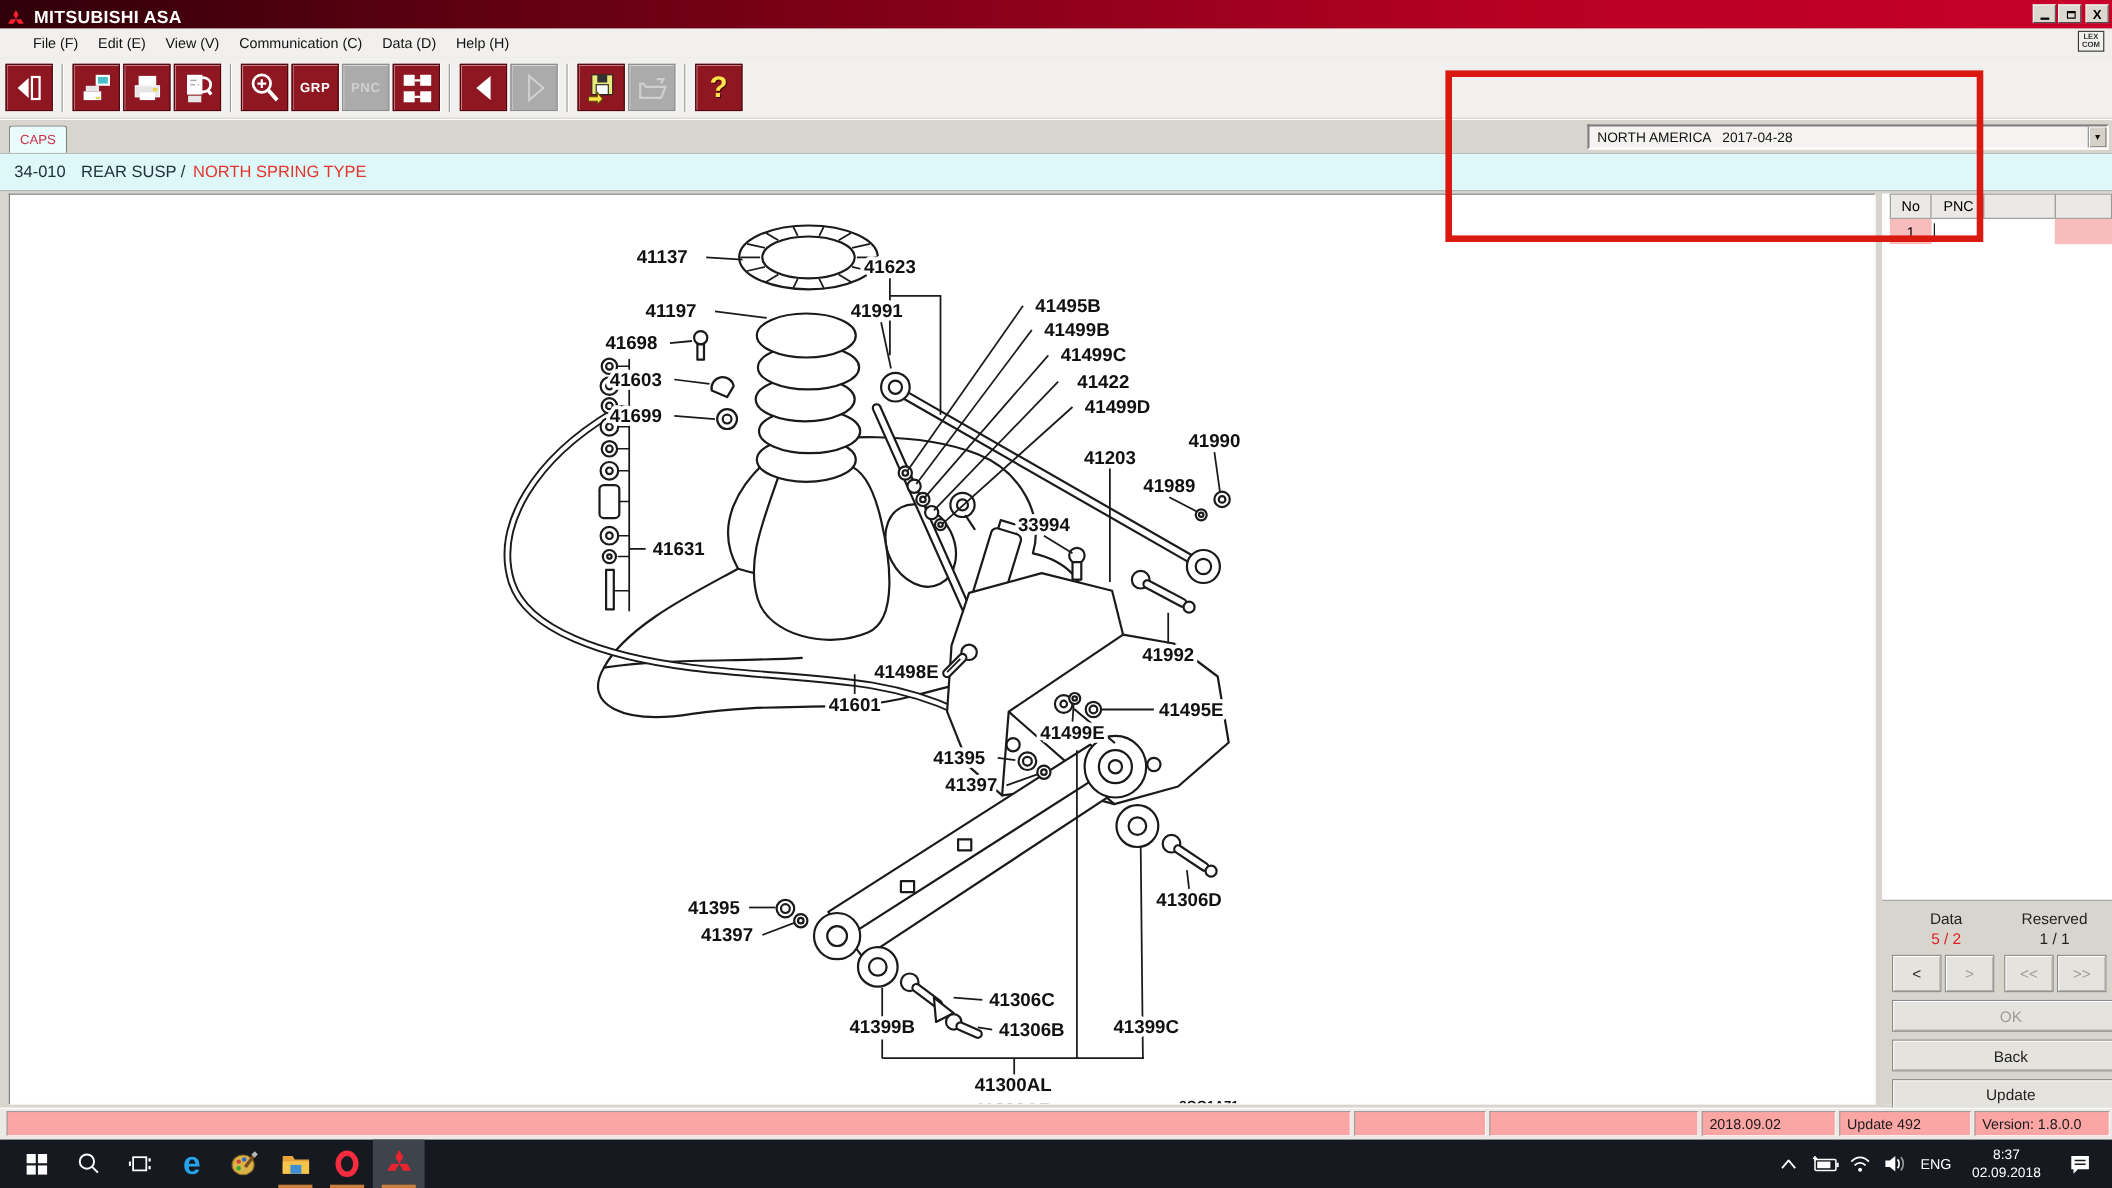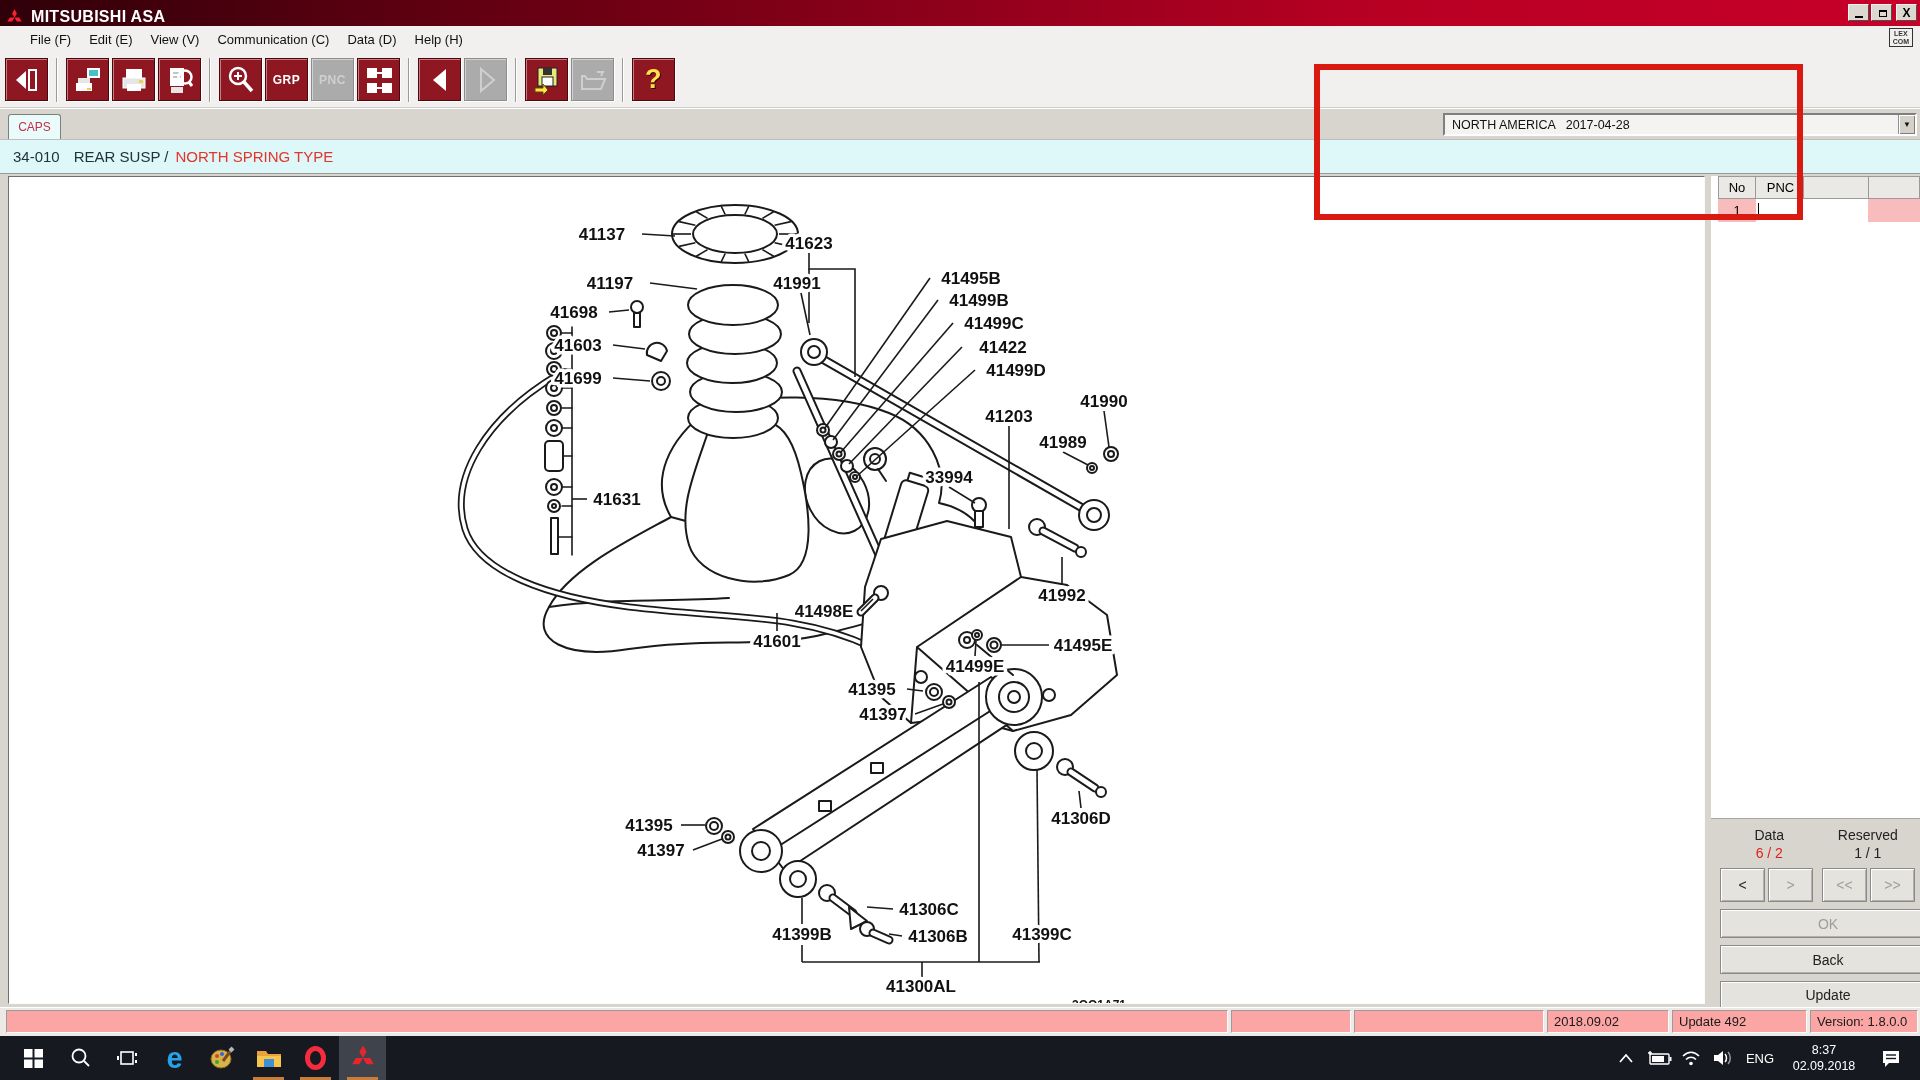--- a/index.html
+++ b/index.html
@@ -98,21 +98,21 @@
     font-family:"Liberation Sans",sans-serif;}
   .btn.disabled{color:#9f9d99;}
   .navbtn{width:45px;height:34px;margin-right:3px;}
   .navbtn.g2{margin-left:6px;}
   .widebtn{width:216px;height:29px;margin-top:7px;}
   
   .statusbar{position:absolute;left:0;top:1007px;width:100%;height:29px;background:#eceae7;
     border-top:1px solid #fff;display:flex;align-items:stretch;padding:2px 2px 3px 6px;gap:3px;}
   .seg{border:1px solid;border-color:#9b9b9b #fdfdfd #fdfdfd #9b9b9b;background:#fca5a5;
     font-size:13px;color:#1a1a1a;display:flex;align-items:center;padding-left:6px;}
-  .seg1{width:1222px;}.seg2{width:120px;}.seg3{width:190px;}.seg4{width:122px;}.seg5{width:135px;}.seg6{flex:1;}
+  .seg1{width:1222px;}.seg2{width:120px;}.seg3{width:190px;}.seg4{width:122px;}.seg5{width:120px;}.seg6{flex:1;}
   
   .taskbar{position:absolute;left:0;top:1036px;width:100%;height:44px;background:#161920;
     display:flex;align-items:stretch;padding-left:10px;}
   .task-icon{width:47px;display:flex;align-items:center;justify-content:center;position:relative;cursor:default;flex:0 0 auto;}
   .task-icon.running::after{content:"";position:absolute;left:8px;right:8px;bottom:0;height:3px;background:#c87e3a;}
   .task-icon.active{background:#3f434c;}
   .edge-e{color:#25a3e8;font-size:29px;font-weight:bold;line-height:1;}
   .opera-o{width:21px;height:24px;border:5px solid #f42c3d;border-radius:50%;}
   .tray{margin-left:auto;display:flex;align-items:stretch;padding-right:6px;}
   .tray-item{display:flex;align-items:center;justify-content:center;color:#fff;cursor:default;}
@@ -514,21 +514,21 @@
           <div class="td c-4 pink"></div>
         </div>
       </div>
 
       <div class="pager-panel">
         <div class="pg-labels">
           <div>Data</div>
           <div>Reserved</div>
         </div>
         <div class="pg-values">
-          <div class="red">6 / 2</div>
+          <div class="red">5 / 2</div>
           <div>1 / 1</div>
         </div>
         <div class="navrow">
           <div class="btn navbtn">&lt;</div>
           <div class="btn navbtn disabled">&gt;</div>
           <div class="btn navbtn g2 disabled">&lt;&lt;</div>
           <div class="btn navbtn disabled" style="margin-right:0;">&gt;&gt;</div>
         </div>
         <div class="btn widebtn disabled">OK</div>
         <div class="btn widebtn">Back</div>

